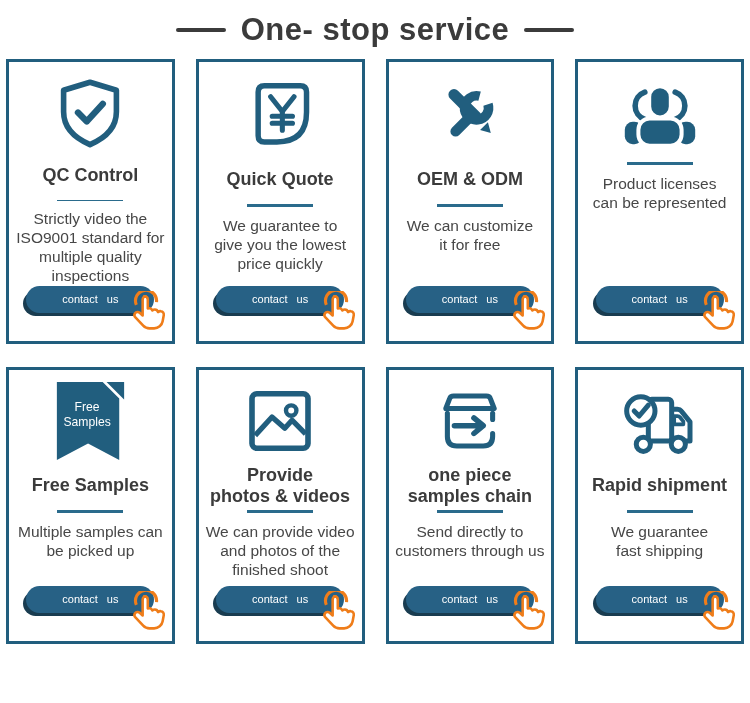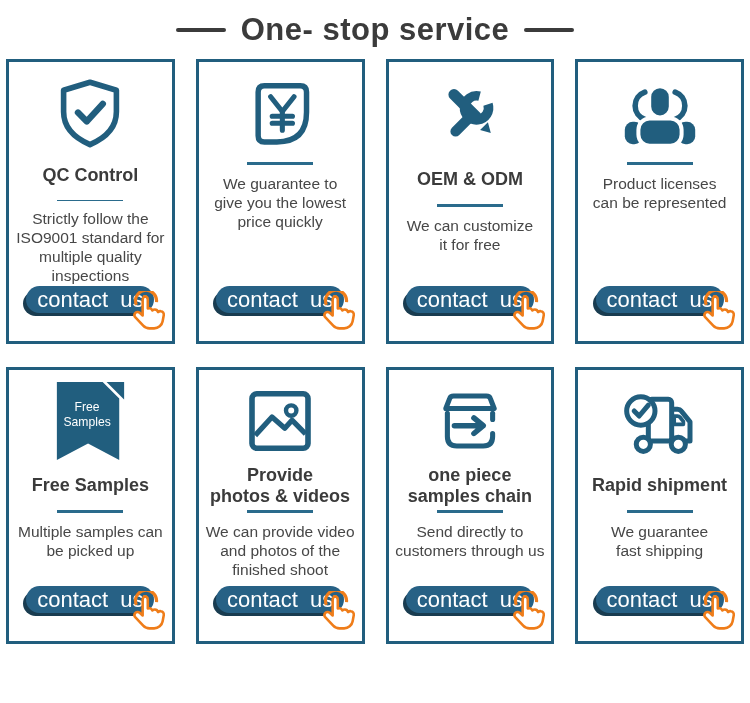--- a/index.html
+++ b/index.html
@@ -23,21 +23,21 @@
     color:var(--teal);}
   .row2 .icon-box{height:88px;margin-top:7px;}
   .card-title{min-height:42px;display:flex;align-items:center;justify-content:center;
     font-size:18px;font-weight:700;color:var(--heading-text);text-align:center;
     white-space:pre-line;line-height:1.18;padding:0 2px;}
   .divider{width:66px;height:3px;background:var(--teal-divider);margin:3px auto 10px;}
   .desc{font-size:15.5px;line-height:1.22;color:var(--body-text);text-align:center;
     white-space:pre-line;padding:0 1px;}
   .btn-wrap{margin-top:auto;margin-bottom:28px;position:relative;}
   .contact-btn{width:128px;height:27px;border:none;border-radius:14px;background:var(--button-bg);
-    color:var(--button-text);font-size:22px;font-family:inherit;word-spacing:6px;
+    color:var(--button-text);font-size:11px;font-family:inherit;word-spacing:6px;
     box-shadow:-4px 4px 0 -1px var(--button-shadow);cursor:pointer;display:block;line-height:25px;}
   .hand{position:absolute;right:-19px;top:5px;width:44px;height:48px;color:var(--orange);z-index:2;}
   svg{display:block;}
 </style>
 </head>
 <body>
 
 <div>
 
   <div class="header">
@@ -50,21 +50,21 @@
 
     <div class="card">
       <div class="icon-box">
         <svg width="80" height="80" viewBox="0 0 100 100" fill="none" stroke="currentColor">
           <path d="M50,9 L83,19 V46 Q83,73 50,87 Q17,73 17,46 V19 Z" stroke-width="7" stroke-linejoin="round"></path>
           <path d="M35,47 L46,58 L66,36" stroke-width="8" stroke-linecap="round" stroke-linejoin="round"></path>
         </svg>
       </div>
       <div class="card-title">QC Control</div>
       <div class="divider"></div>
-      <div class="desc">Strictly follow the
+      <div class="desc">Strictly video the
 ISO9001 standard for
 multiple quality
 inspections</div>
       <div class="btn-wrap">
         <button class="contact-btn">contact us</button>
         <span class="hand">
           <svg width="44" height="48" viewBox="0 0 48 52" fill="none" stroke="currentColor">
             <path d="M8,15 A11.5,11.5 0 1 1 30,12" stroke-width="3.4"></path>
             <path d="M18.5,5.5 c-2,0 -3.6,1.6 -3.6,3.6 v17.5 l-3.2,-3 c-1.5,-1.4 -3.9,-1.2 -5.1,0.5 c-1,1.4 -0.8,3.3 0.4,4.5 l8.5,9 c1.8,1.9 4.3,3 6.9,3 h5 c4.6,0 8.5,-3.3 9.3,-7.8 l1.2,-6.6 c0.4,-2.1 -1,-4.1 -3.1,-4.4 c-1.2,-0.2 -2.3,0.2 -3.1,1 c-0.5,-1.6 -1.9,-2.8 -3.6,-2.8 c-1,0 -1.9,0.4 -2.6,1 c-0.6,-1.4 -2,-2.4 -3.6,-2.4 c-0.5,0 -1,0.1 -1.4,0.3 V9.1 c0,-2 -1.6,-3.6 -4,-3.6 Z" fill="#ffffff" stroke-width="2.8" stroke-linejoin="round"></path>
           </svg>
@@ -73,20 +73,21 @@
     </div>
 
     <div class="card">
       <div class="icon-box">
         <svg width="78" height="78" viewBox="0 0 100 100" fill="none" stroke="currentColor">
           <path d="M30,10 H76 Q84,10 84,18 V44 Q84,82 46,82 H30 Q22,82 22,74 V18 Q22,10 30,10 Z" stroke-width="7" stroke-linejoin="round"></path>
           <path d="M38,24 L53,43 L68,24" stroke-width="6.5" stroke-linecap="round" stroke-linejoin="round"></path>
           <path d="M53,43 V67 M40,49 H66 M40,58 H66" stroke-width="6.5" stroke-linecap="round"></path>
         </svg>
       </div>
+      <div class="card-title">Quick Quote</div>
       <div class="divider"></div>
       <div class="desc">We guarantee to
 give you the lowest
 price quickly</div>
       <div class="btn-wrap">
         <button class="contact-btn">contact us</button>
         <span class="hand">
           <svg width="44" height="48" viewBox="0 0 48 52" fill="none" stroke="currentColor">
             <path d="M8,15 A11.5,11.5 0 1 1 30,12" stroke-width="3.4"></path>
             <path d="M18.5,5.5 c-2,0 -3.6,1.6 -3.6,3.6 v17.5 l-3.2,-3 c-1.5,-1.4 -3.9,-1.2 -5.1,0.5 c-1,1.4 -0.8,3.3 0.4,4.5 l8.5,9 c1.8,1.9 4.3,3 6.9,3 h5 c4.6,0 8.5,-3.3 9.3,-7.8 l1.2,-6.6 c0.4,-2.1 -1,-4.1 -3.1,-4.4 c-1.2,-0.2 -2.3,0.2 -3.1,1 c-0.5,-1.6 -1.9,-2.8 -3.6,-2.8 c-1,0 -1.9,0.4 -2.6,1 c-0.6,-1.4 -2,-2.4 -3.6,-2.4 c-0.5,0 -1,0.1 -1.4,0.3 V9.1 c0,-2 -1.6,-3.6 -4,-3.6 Z" fill="#ffffff" stroke-width="2.8" stroke-linejoin="round"></path>

